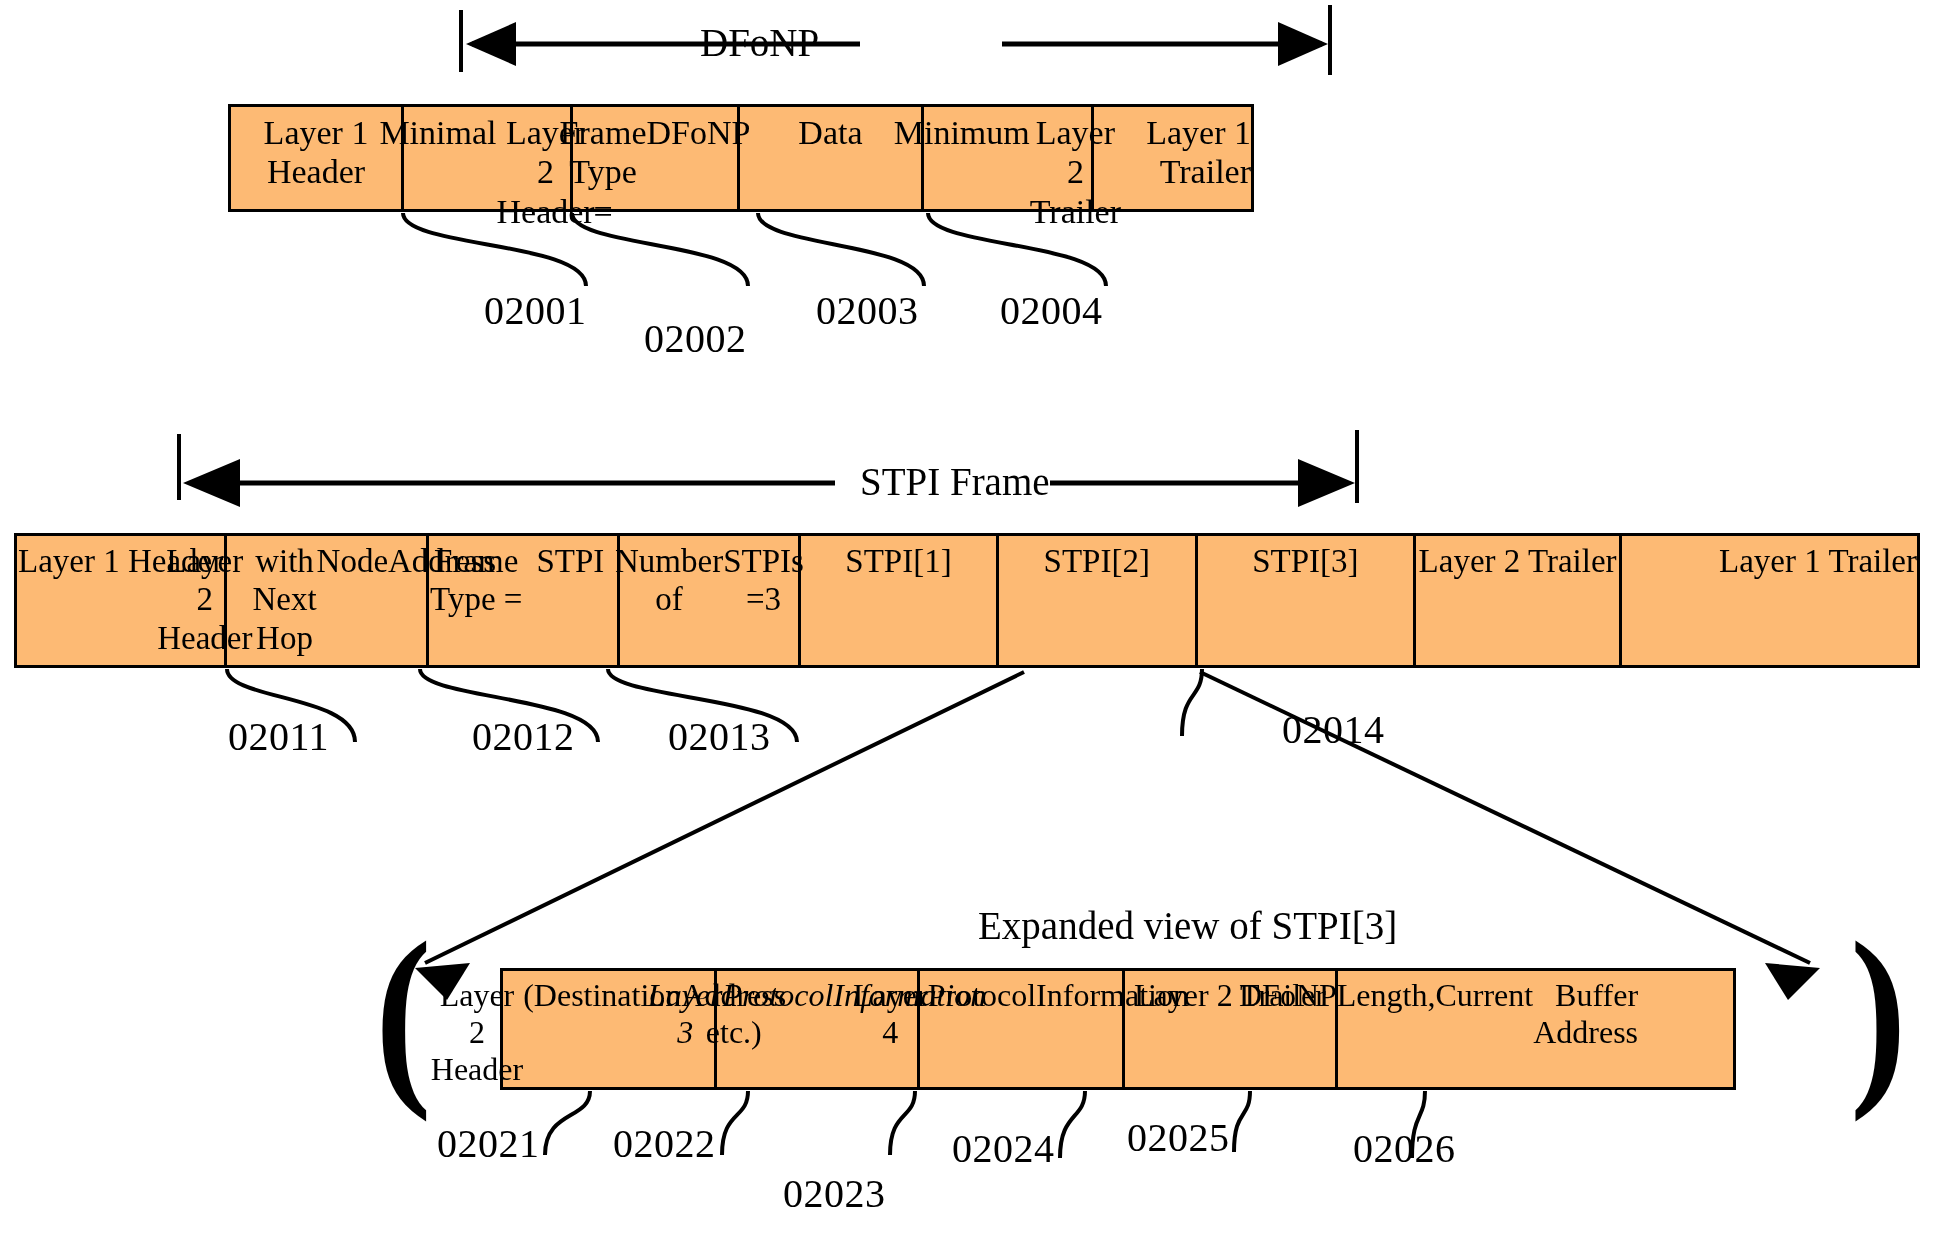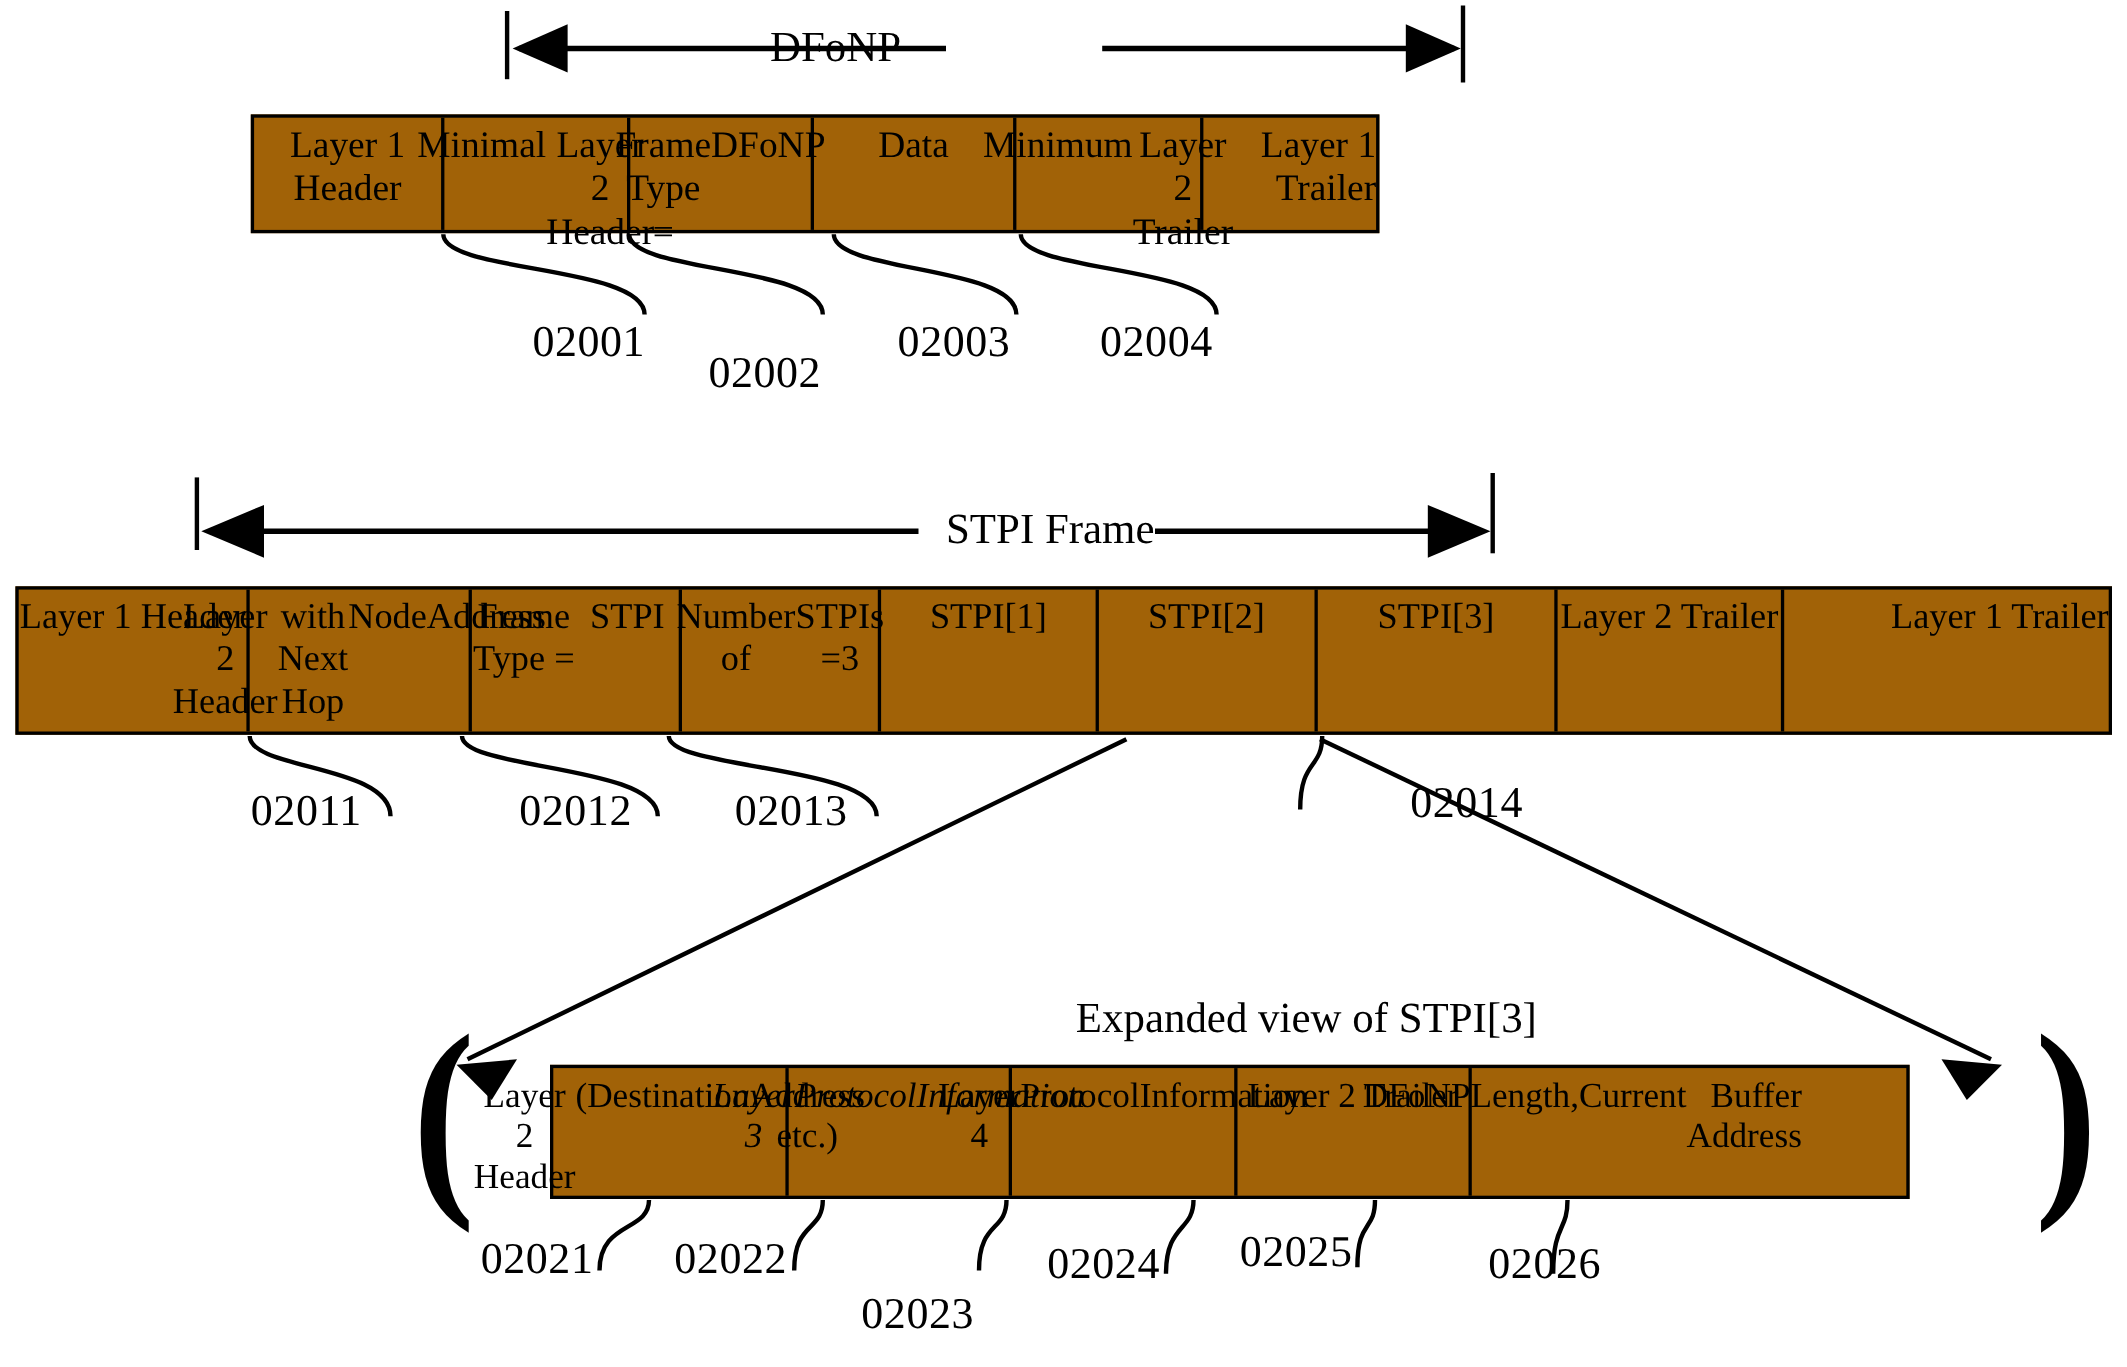--- a/index.html
+++ b/index.html
@@ -1,21 +1,21 @@
 <!DOCTYPE html>
 <html><head>
 <meta charset="utf-8">
 <style>
   html,body{margin:0;padding:0;background:#ffffff;}
   body{width:1934px;height:1243px;position:relative;overflow:hidden;
        font-family:"Liberation Serif","DejaVu Serif",serif;color:#000;}
   .stage{position:absolute;left:0;top:0;width:1934px;height:1243px;}
 
   
-  .row{position:absolute;display:flex;border:3px solid #000;box-sizing:border-box;background:#a16207;}
+  .row{position:absolute;display:flex;border:3px solid #000;box-sizing:border-box;background:#fdba74;}
   .cell{border-right:3px solid #000;box-sizing:border-box;
         display:flex;align-items:flex-start;justify-content:center;
         padding-top:6px;text-align:center;line-height:1.16;}
   .cell:last-child{border-right:none;text-align:right;}
   .cell span{display:block;width:100%;}
 
   .fs34{font-size:34px;}
   .fs33{font-size:33px;}
   .fs32{font-size:32px;}
 

